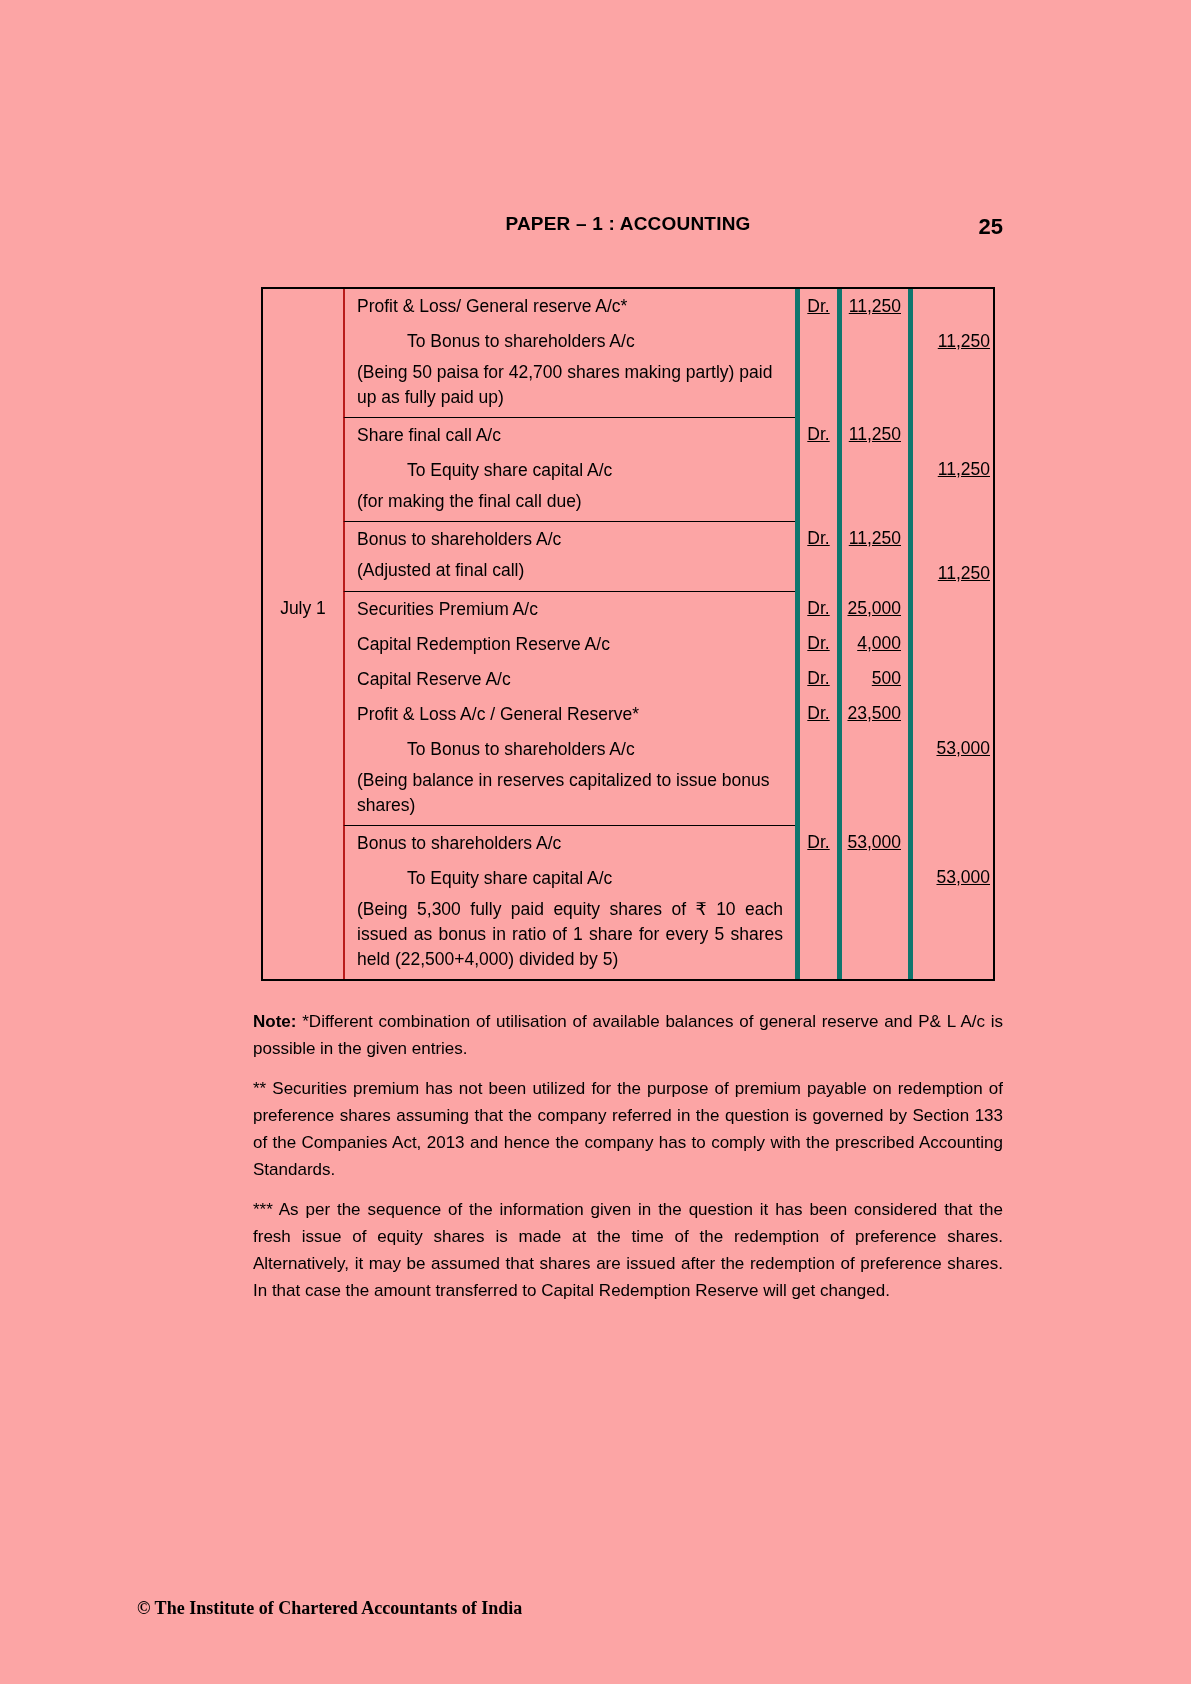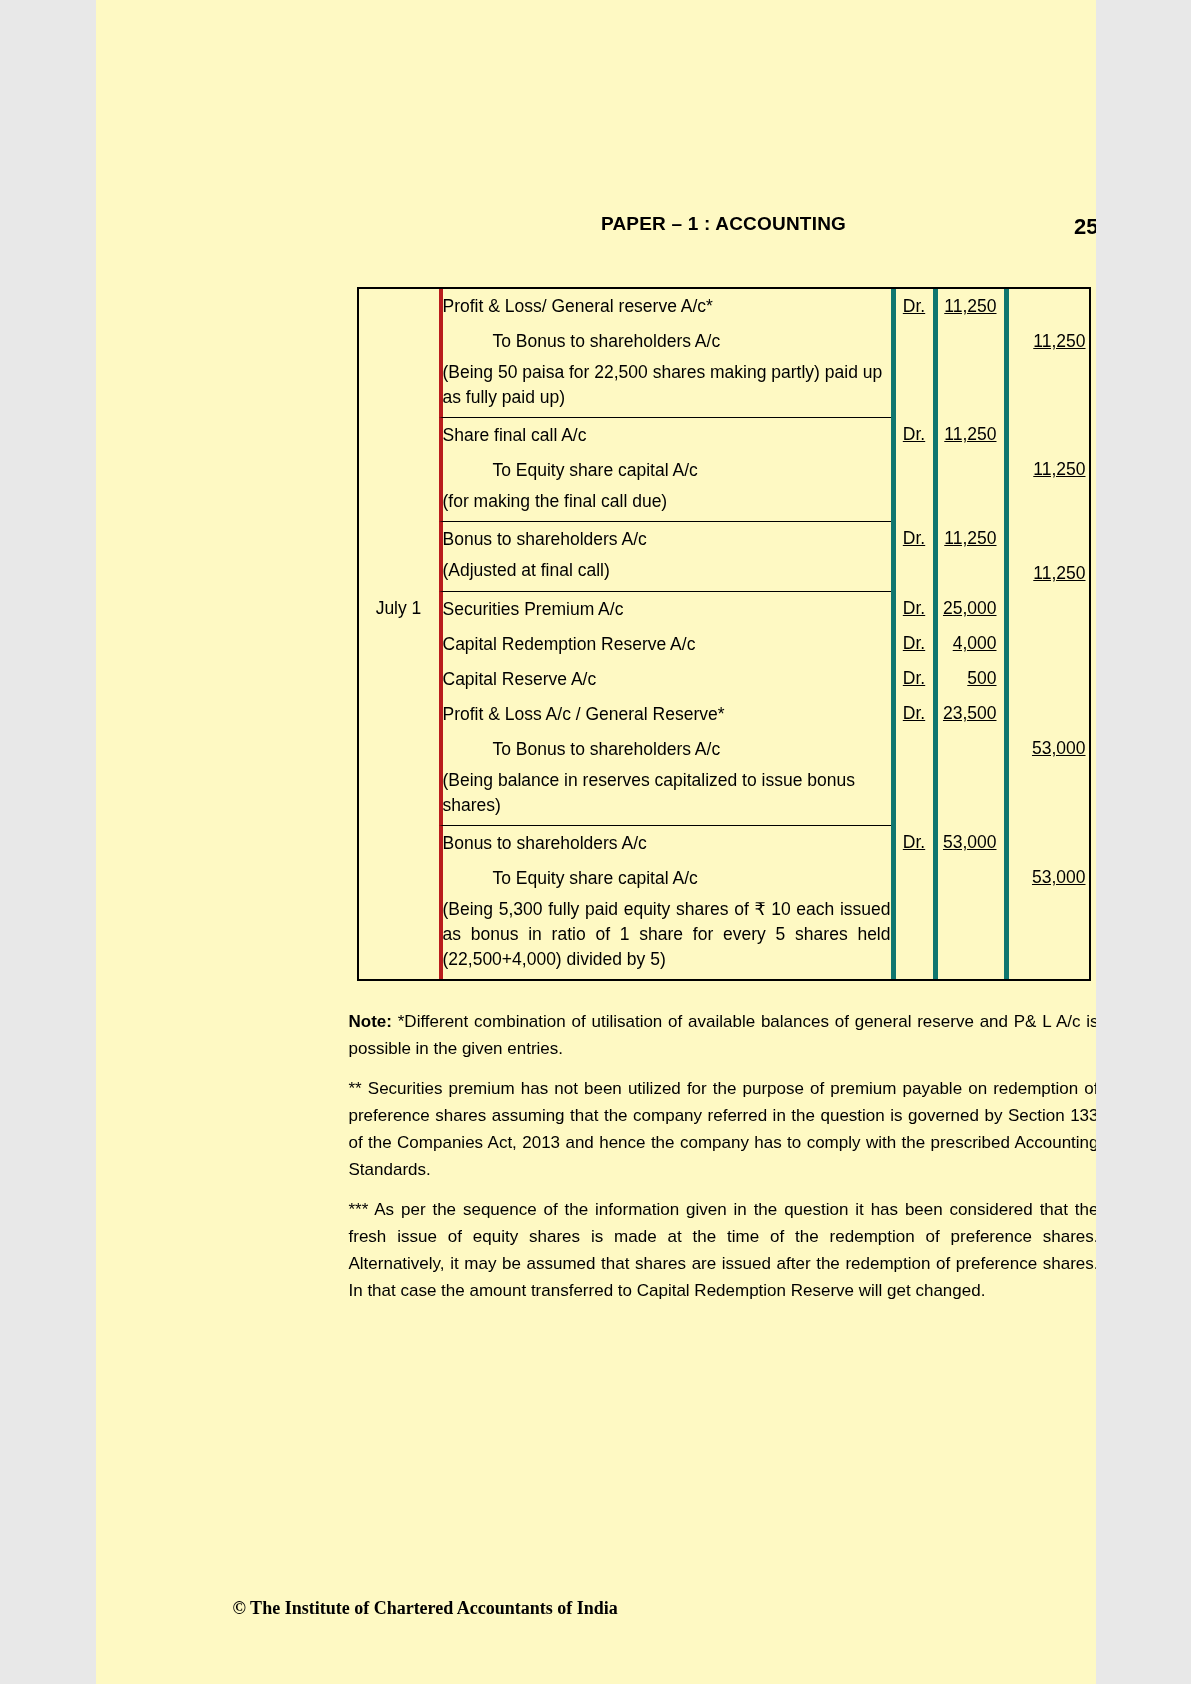--- a/index.html
+++ b/index.html
@@ -1,32 +1,32 @@
 <!DOCTYPE html>
 <html><head>
 <meta charset="utf-8">
 <style>
   * { margin:0; padding:0; box-sizing:border-box; }
   body { background:#e8e8e8; font-family:"Liberation Sans","DejaVu Sans",sans-serif; }
   .page {
-    position:relative; width:1000px; height:1684px; background:#fef9c3;
+    position:relative; width:1191px; height:1684px; background:#fca5a5;
     margin:0 auto; color:#000; overflow:hidden;
   }
 
   
   .header { position:absolute; left:253px; top:213px; width:750px; height:28px; }
   .header-title { text-align:center; font-weight:bold; font-size:19px; letter-spacing:0.2px; }
   .page-number { position:absolute; right:0; top:1px; font-weight:bold; font-size:22px;text-align:center; }
 
   
   .jtable { position:absolute; left:261px; top:287px; width:734px; border:2px solid #000; }
   .entry { display:grid; grid-template-columns:80px 452px 42px 71px 89px; }
   .cell { font-size:17.5px; }
   .cell-date { text-align:center; }
-  .cell-part { border-left:4px solid #b91c1c; padding:0 0; }
+  .cell-part { border-left:2px solid #b91c1c; padding:0 12px; }
   .cell-dr, .cell-debit, .cell-credit { border-left:5px solid #0f766e;text-decoration:underline; }
   .entry + .entry .cell-part { border-top:1px solid #000; }
   .acct-line { height:35px; line-height:35px; white-space:nowrap; overflow:visible; }
   .acct-line.indent { padding-left:50px; }
   .cell-dr .acct-line { text-align:center; }
   .cell-debit .acct-line, .cell-credit .acct-line { text-align:right; padding-right:7px; }
   .cell-date .acct-line { text-align:center; }
   .narration { line-height:25px; padding:1px 0 7px 0; }
   .narration.justify { text-align:justify; }
 
@@ -54,21 +54,21 @@
 
   <div class="jtable">
 
     <div class="entry">
       <div class="cell cell-date">
         <div class="acct-line"></div>
       </div>
       <div class="cell cell-part">
         <div class="acct-line">Profit &amp; Loss/ General reserve A/c*</div>
         <div class="acct-line indent">To Bonus to shareholders A/c</div>
-        <div class="narration">(Being 50 paisa for 22,500 shares making partly) paid up as fully paid up)</div>
+        <div class="narration">(Being 50 paisa for 42,700 shares making partly) paid up as fully paid up)</div>
       </div>
       <div class="cell cell-dr">
         <div class="acct-line">Dr.</div>
         <div class="acct-line"></div>
       </div>
       <div class="cell cell-debit">
         <div class="acct-line">11,250</div>
         <div class="acct-line"></div>
       </div>
       <div class="cell cell-credit">

